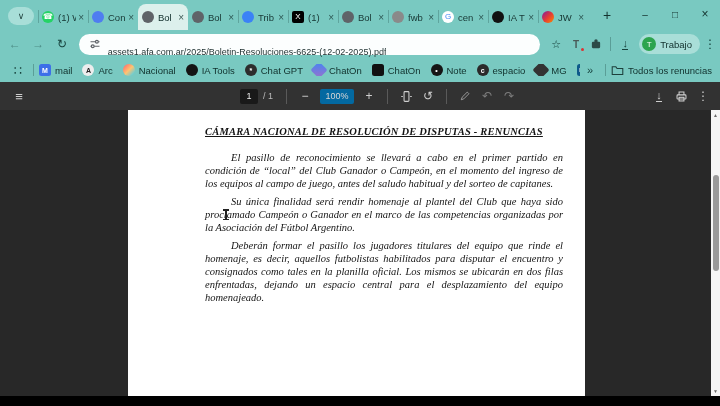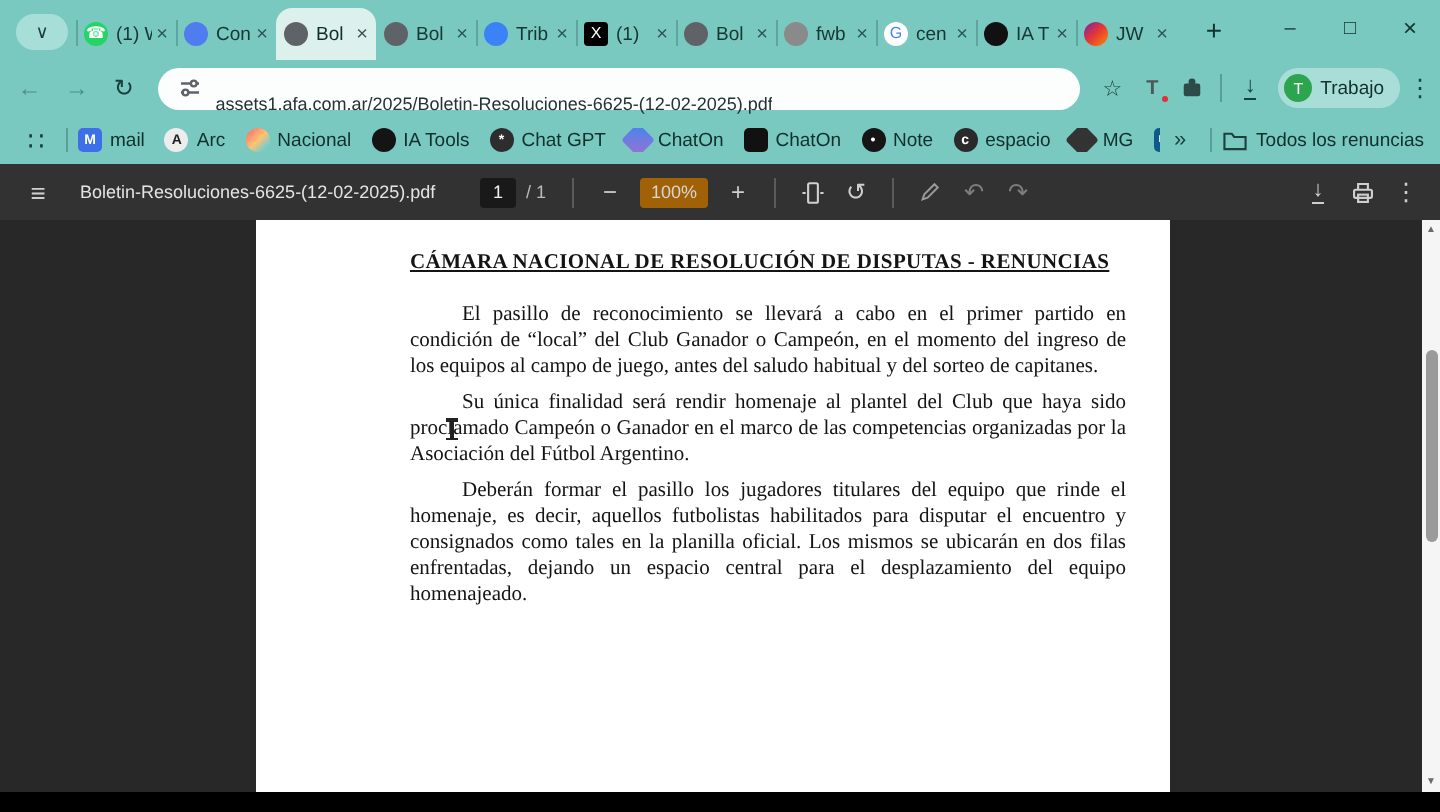--- a/index.html
+++ b/index.html
@@ -51,26 +51,26 @@
 
   
   .pdfbar { position:absolute; left:0; top:82px; width:720px; height:28px; background:#323232; display:flex; align-items:center; color:#d6d6d6; }
   .pdf-ic { width:22px; height:22px; display:flex; align-items:center; justify-content:center; font-size:12px; color:#cfcfcf; cursor:pointer; flex:none; }
   .pdf-ic.dim { color:#7d7d7d; }
   .pdf-title { font-size:9px; color:#e4e4e4; margin-left:10px; white-space:nowrap; }
   .pdf-center { position:absolute; left:240px; top:0; height:28px; display:flex; align-items:center; }
   .page-input { width:18px; height:15px; background:#191919; border:none; color:#eee; font-size:9px; text-align:center; border-radius:2px; font-family:"Liberation Sans", sans-serif; }
   .page-total { font-size:9px; color:#bbb; margin:0 6px 0 5px; }
   .pdf-sep { width:1px; height:15px; background:#5a5a5a; margin:0 7px; flex:none; }
-  .zoom-box { width:34px; height:15px; background:#a16207; border-radius:2px; font-size:9px; display:flex; align-items:center; justify-content:center; margin:0 4px; }
+  .zoom-box { width:34px; height:15px; background:#0369a1; border-radius:2px; font-size:9px; display:flex; align-items:center; justify-content:center; margin:0 4px; }
   .pdf-right { position:absolute; right:6px; top:0; height:28px; display:flex; align-items:center; }
   .pdf-dl { font-size:11px; line-height:9px; border-bottom:1.5px solid #cfcfcf; padding-bottom:1px; }
 
   
-  .viewer { position:absolute; left:0; top:110px; width:720px; height:286px; background:#282828; overflow:hidden; }
+  .viewer { position:absolute; left:0; top:110px; width:720px; height:286px; background:#282828; overflow:hidden;font-style:italic; }
   .page { position:absolute; left:128px; top:0; width:457px; height:286px; background:#fff; padding:16px 22px 0 77px; }
   .doc { font-family:"Liberation Serif", serif; color:#141414; }
   .doc-h { font-size:10.5px; font-weight:bold; text-decoration:underline; letter-spacing:.2px; margin-bottom:3px; }
   .doc-p { font-size:10.5px; line-height:13px; text-align:justify; text-indent:26px; margin-bottom:5px; }
   .doc-sp { height:11px; }
   .ibeam { position:absolute; left:97px; top:99px; width:1.5px; height:11px; background:#222; }
   .ibeam:before, .ibeam:after { content:""; position:absolute; left:-2.2px; width:6px; height:1.5px; background:#222; }
   .ibeam:before { top:0; } .ibeam:after { bottom:0; }
 
   
@@ -292,21 +292,20 @@
             <path d="M1.5 2h4.5l1.5 2h7v7.5h-13z"></path>
           </svg>
       </span>
       <span class="bm-label">Todos los renuncias</span>
     </div>
   </div>
 </div>
 
 <div class="pdfbar">
   <div class="pdf-ic" style="margin-left:8px;font-size:13px">≡</div>
-  <span class="pdf-title">Boletin-Resoluciones-6625-(12-02-2025).pdf</span>
 
   <div class="pdf-center">
     <input class="page-input" value="1" style="">
     <span class="page-total">/ 1</span>
     <div class="pdf-sep"></div>
     <div class="pdf-ic">−</div>
     <div class="zoom-box">100%</div>
     <div class="pdf-ic">+</div>
     <div class="pdf-sep"></div>
     <div class="pdf-ic">

